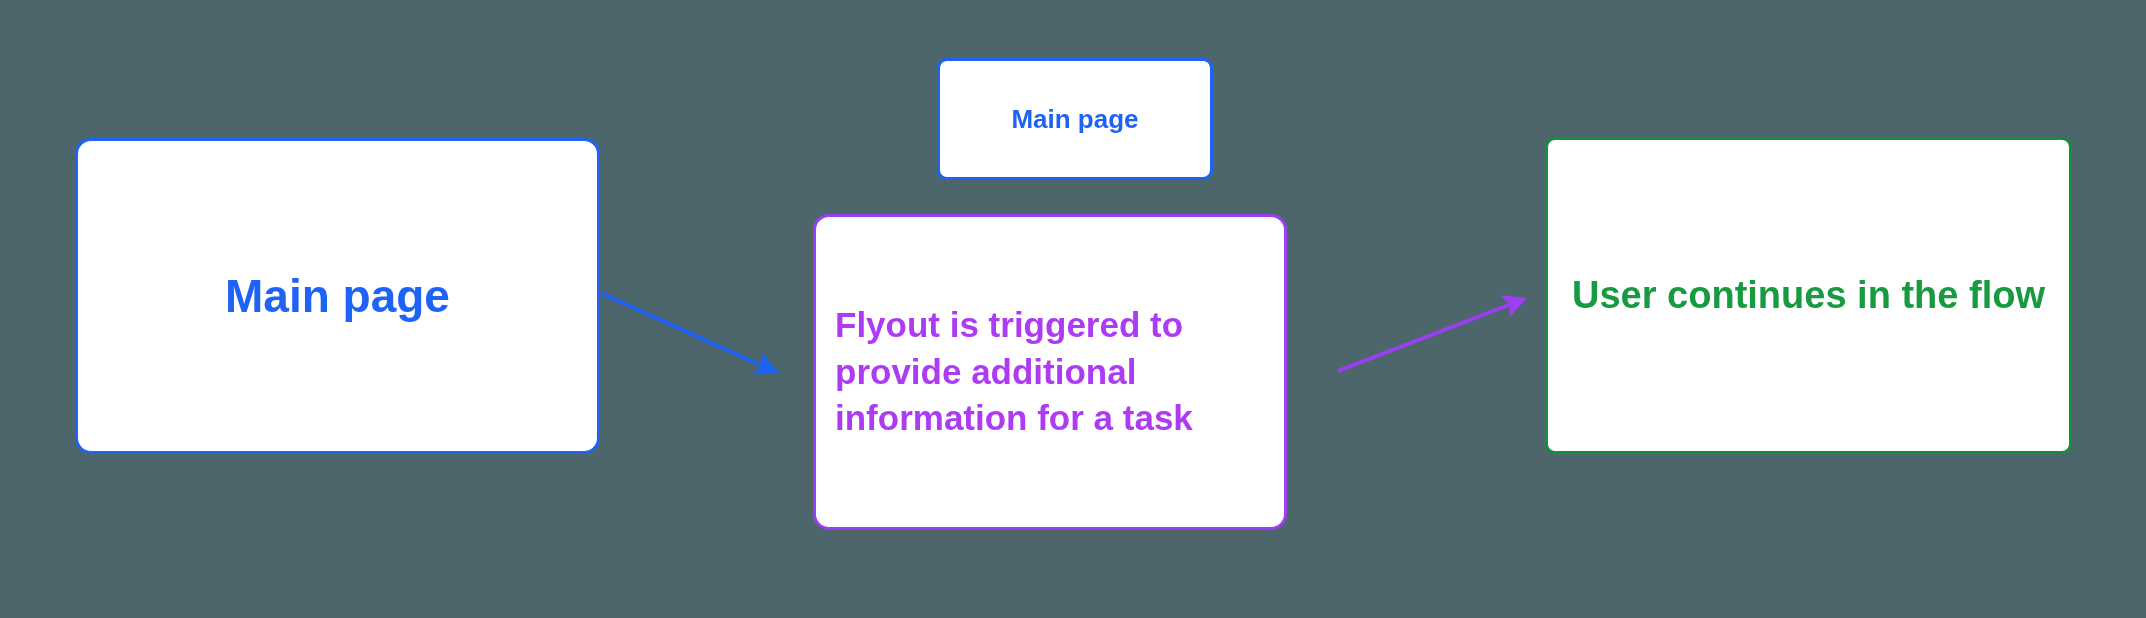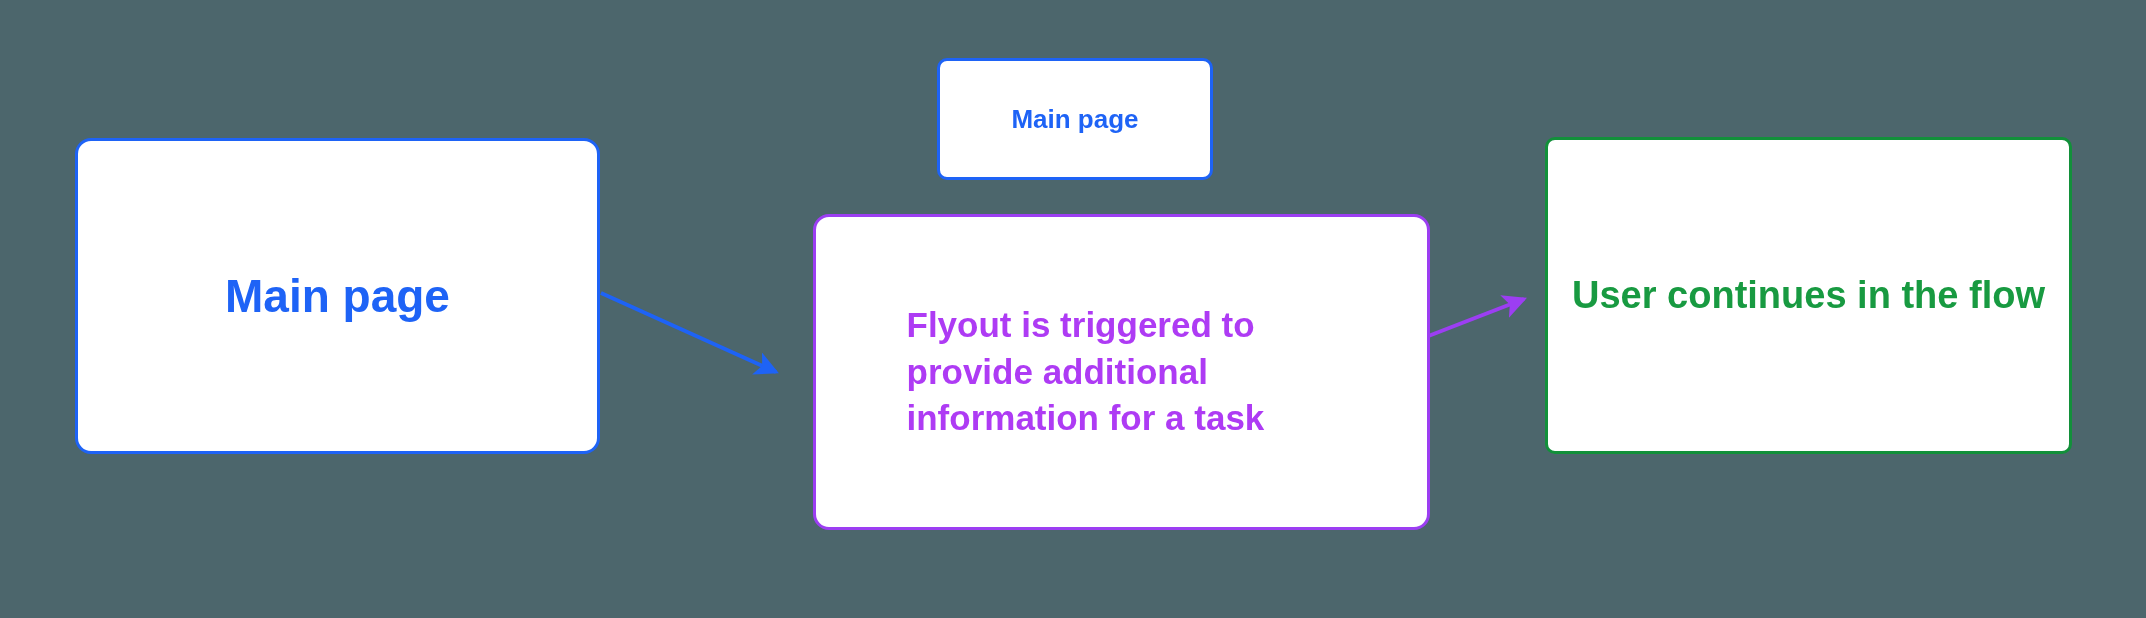--- a/index.html
+++ b/index.html
@@ -52,21 +52,21 @@
     font-size: 46px;
   }
   .node-main-page-small {
     left: 937px; top: 58px; width: 276px; height: 122px;
     border: 3px solid var(--c-blue);
     border-radius: 10px;
     color: var(--c-blue);
     font-size: 26px;
   }
   .node-flyout {
-    left: 813px; top: 214px; width: 617px; height: 316px;
+    left: 813px; top: 214px; width: 474px; height: 316px;
     border: 3px solid var(--c-purple-border);
     border-radius: 16px;
     color: var(--c-purple-text);
     font-size: 35px;
     line-height: 1.33;
   }
   .node-flyout .node-label { max-width: 430px; }
   .node-continue {
     left: 1545px; top: 137px; width: 527px; height: 317px;
     border: 3px solid var(--c-green-border);

